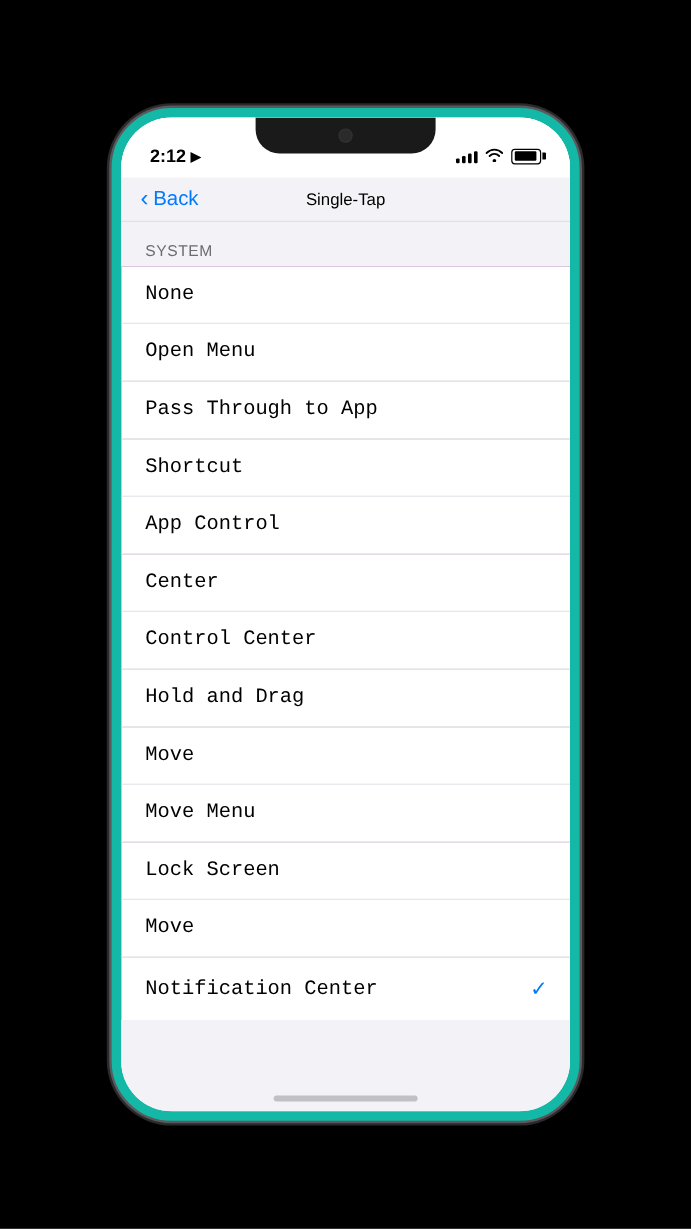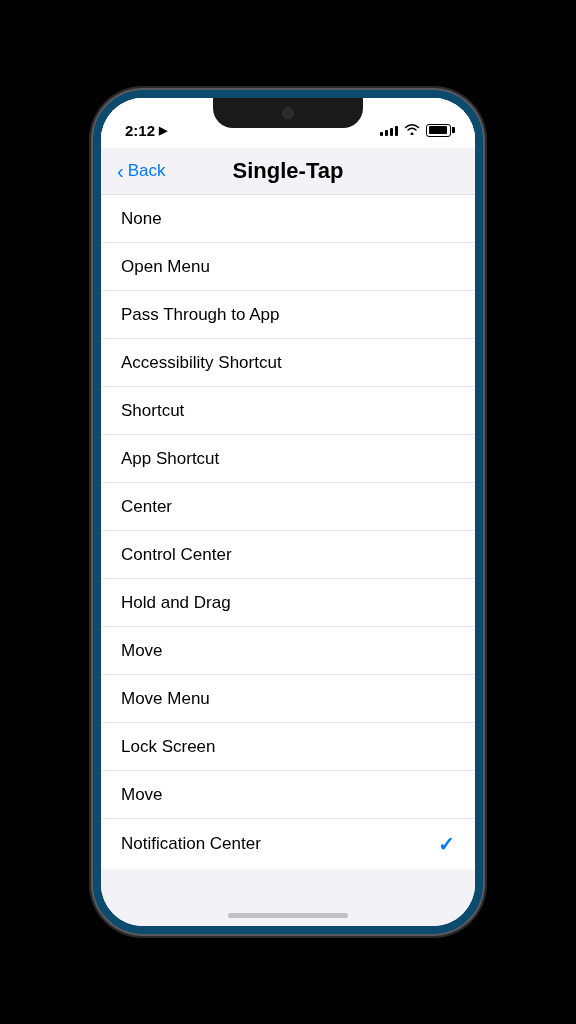--- a/index.html
+++ b/index.html
@@ -16,21 +16,21 @@
       width: 576px;
       height: 1024px;
       font-family: -apple-system, 'SF Pro Text', 'Helvetica Neue', sans-serif;
     }
 
     .phone-frame {
       width: 390px;
       height: 844px;
       background: #f2f2f7;
       border-radius: 50px;
-      border: 8px solid #0c4a6e;
+      border: 8px solid #14b8a6;
       position: relative;
       overflow: hidden;
       box-shadow:
         0 0 0 2px #5a5a5e,
         0 0 0 4px #2a2a2c,
         inset 0 0 8px rgba(0,0,0,0.3);
     }
 
     
     .phone-frame::before {
@@ -158,22 +158,22 @@
       cursor: pointer;
     }
 
     .back-chevron {
       font-size: 20px;
       line-height: 1;
       margin-top: -1px;
     }
 
     .nav-title {
-      font-size: 22px;
-      font-weight: 700;
+      font-size: 14px;
+      font-weight: 400;
       color: #000;
       text-align: center;
     }
 
     
     .content {
       flex: 1;
       background: #f2f2f7;
       overflow-y: auto;
       height: calc(844px - 50px - 54px);
@@ -185,20 +185,21 @@
       font-weight: 400;
       color: #6c6c70;
       text-transform: uppercase;
       letter-spacing: 0.5px;
     }
 
     .list-group {
       background: #701a75;
       margin: 0 0 0 0;
       border-radius: 0;
+      font-family: Liberation Mono, monospace;
     }
 
     .list-item {
       display: flex;
       align-items: center;
       justify-content: space-between;
       padding: 13px 20px;
       background: #fff;
       border-bottom: 1px solid #e5e5ea;
       min-height: 48px;
@@ -289,40 +290,38 @@
       <div class="nav-bar">
         <div class="back-btn">
           <span class="back-chevron">‹</span>
           <span>Back</span>
         </div>
         <span class="nav-title">Single-Tap</span>
       </div>
     </div>
 
     <div class="content">
+      <div class="section-header">SYSTEM</div>
 
       <div class="list-group">
 
         <div class="list-item">
           <span class="list-item-label">None</span>
         </div>
         <div class="list-item">
           <span class="list-item-label">Open Menu</span>
         </div>
         <div class="list-item">
           <span class="list-item-label">Pass Through to App</span>
         </div>
         <div class="list-item">
-          <span class="list-item-label">Accessibility Shortcut</span>
-        </div>
-        <div class="list-item">
           <span class="list-item-label">Shortcut</span>
         </div>
         <div class="list-item">
-          <span class="list-item-label">App Shortcut</span>
+          <span class="list-item-label">App Control</span>
         </div>
         <div class="list-item">
           <span class="list-item-label">Center</span>
         </div>
         <div class="list-item">
           <span class="list-item-label">Control Center</span>
         </div>
         <div class="list-item">
           <span class="list-item-label">Hold and Drag</span>
         </div>

